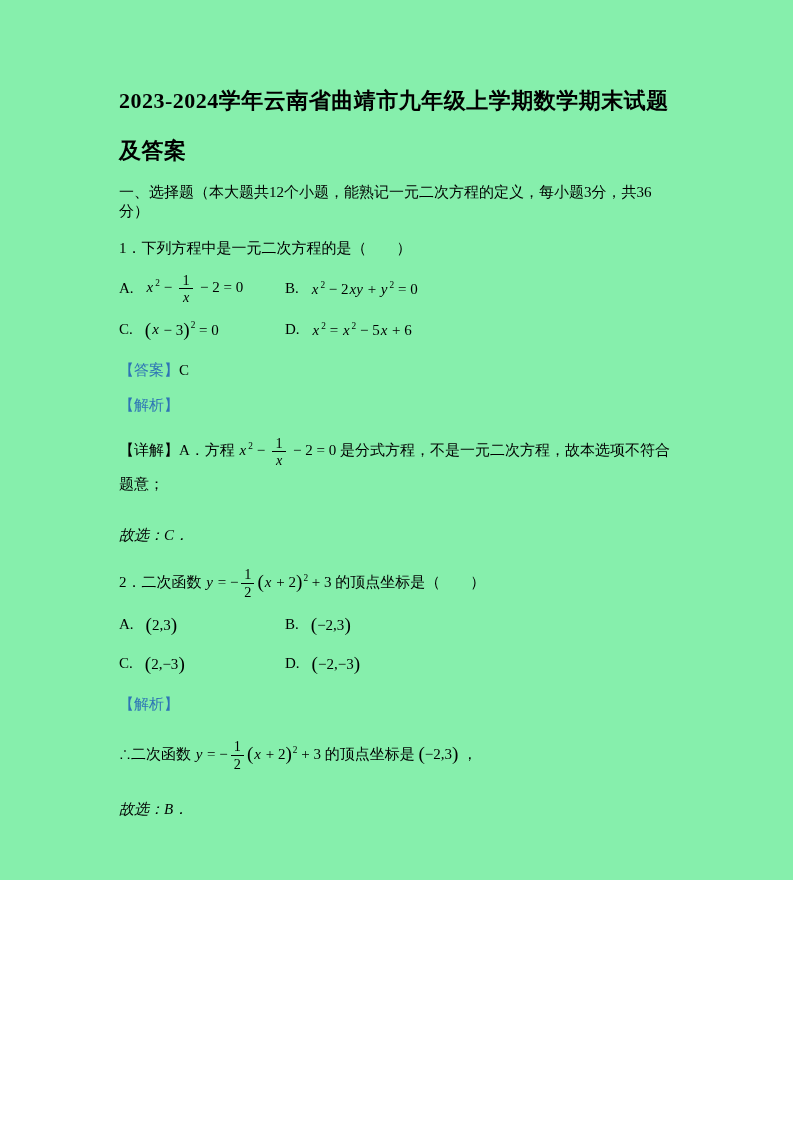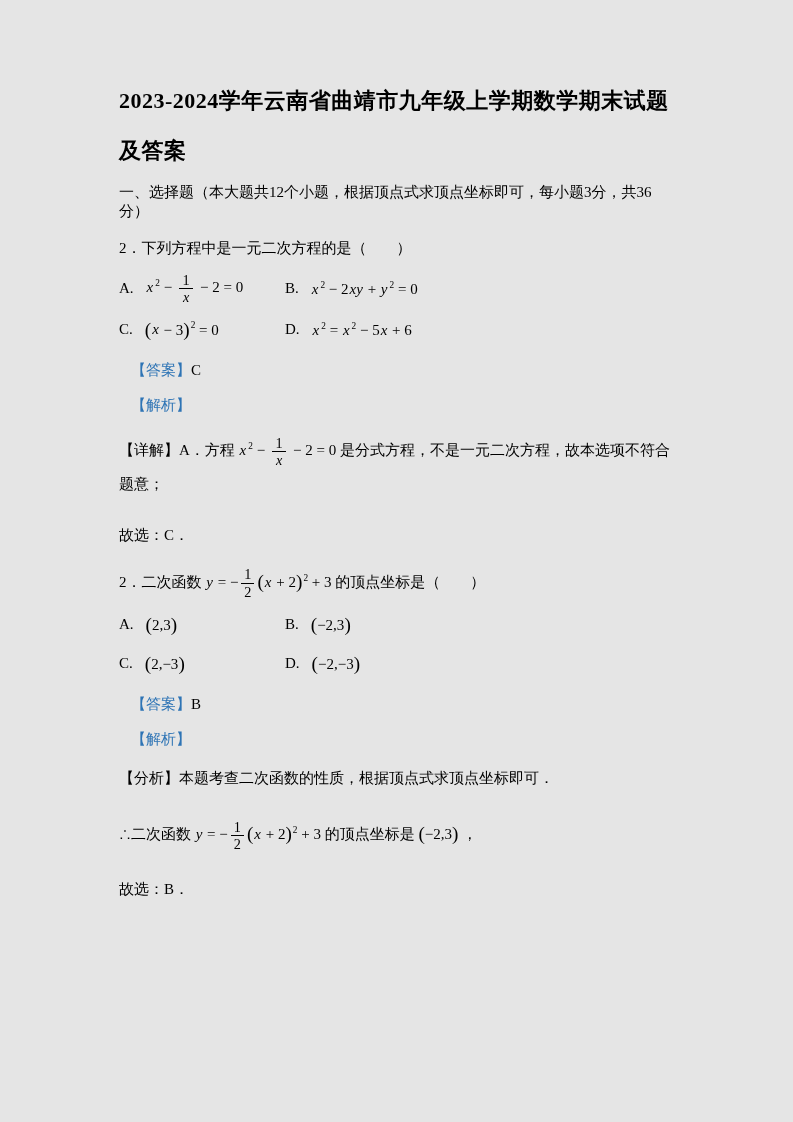--- a/index.html
+++ b/index.html
@@ -3,61 +3,61 @@
 <meta charset="utf-8">
 <style>
   * { margin:0; padding:0; box-sizing:border-box; }
   html,body { background:#ffffff; }
   body {
     width:793px; height:1122px; overflow:hidden;
     font-family:"Liberation Serif","DejaVu Serif",serif;
     color:#000;
   }
   .page {
-    width:793px; height:1122px;
+    width:793px; height:880px;
     padding:76px 118px 30px 119px;
-    overflow:hidden; background:#e5e5e5;
+    overflow:hidden; background:#86efac;
   }
   .title{
     font-size:22px; font-weight:bold; line-height:2.25;
     margin-bottom:8px; letter-spacing:0.5px;
   }
   .section-header{ font-size:15px; margin:4px 0 14px; }
   .stem{ font-size:15px; margin:14px 0 10px; line-height:1.8; }
   .opt-row{ display:flex; align-items:center; margin:9px 0; font-size:15px; min-height:30px; }
   .opt{ display:flex; align-items:center; }
   .opt.first{ width:166px; }
   .opt-key{ margin-right:12px; }
   .answer-line{ font-size:15px; margin:16px 0 14px; }
-  .blue{ color:#2e74b5;margin-left:12px; }
+  .blue{ color:#2e74b5; }
   .para{ font-size:15px; line-height:2.08; text-align:justify; }
   .mathline{ margin:20px 0; text-align:left; }
-  .concl{ margin:6px 0 10px; }
+  .concl{ margin:6px 0 10px;font-style:italic; }
   sup{ font-size:0.62em; vertical-align:super; padding-left:1px; }
   i{ font-family:"Liberation Serif",serif; font-style:italic; padding:0 1px; }
   .frac{
     display:inline-flex; flex-direction:column; vertical-align:middle;
     text-align:center; line-height:1.15; margin:0 3px; font-size:0.95em;
   }
   .frac .num{ border-bottom:1px solid #000; padding:0 3px; display:block; }
   .frac .den{ padding:0 3px; display:block; }
   .bp{ font-size:1.28em; vertical-align:-0.07em; }
   .math{ white-space:nowrap; }
 </style>
 </head>
 <body>
 
 <div class="page">
 
   <h1 class="title">2023-2024学年云南省曲靖市九年级上学期数学期末试题及答案</h1>
 
-  <p class="section-header">一、选择题（本大题共12个小题，根据顶点式求顶点坐标即可，每小题3分，共36分）</p>
+  <p class="section-header">一、选择题（本大题共12个小题，能熟记一元二次方程的定义，每小题3分，共36分）</p>
 
   <section>
-    <p class="stem">2．下列方程中是一元二次方程的是（　　）</p>
+    <p class="stem">1．下列方程中是一元二次方程的是（　　）</p>
 
     <div class="opt-row">
       <div class="opt first">
         <span class="opt-key">A.</span>
         <span class="math"><i>x</i><sup>2</sup> − <span class="frac">
               <span class="num">1</span>
               <span class="den"><i>x</i></span>
             </span> − 2 = 0</span>
       </div>
       <div class="opt">
@@ -114,27 +114,23 @@
         <span class="opt-key">C.</span>
         <span class="math"><span class="bp">(</span>2,−3<span class="bp">)</span></span>
       </div>
       <div class="opt">
         <span class="opt-key">D.</span>
         <span class="math"><span class="bp">(</span>−2,−3<span class="bp">)</span></span>
       </div>
     </div>
 
     <p class="answer-line">
-      <span class="blue">【答案】</span><span>B</span>
-    </p>
-    <p class="answer-line">
       <span class="blue">【解析】</span>
     </p>
 
-    <p class="para">【分析】本题考查二次函数的性质，根据顶点式求顶点坐标即可．</p>
 
     <p class="para mathline">∴二次函数 <span class="math"><i>y</i> = −<span class="frac">
             <span class="num">1</span>
             <span class="den">2</span>
           </span><span class="bp">(</span><i>x</i> + 2<span class="bp">)</span><sup>2</sup> + 3</span> 的顶点坐标是 <span class="math"><span class="bp">(</span>−2,3<span class="bp">)</span></span> ，</p>
     <p class="para concl">故选：B．</p>
   </section>
 
 </div>
 

